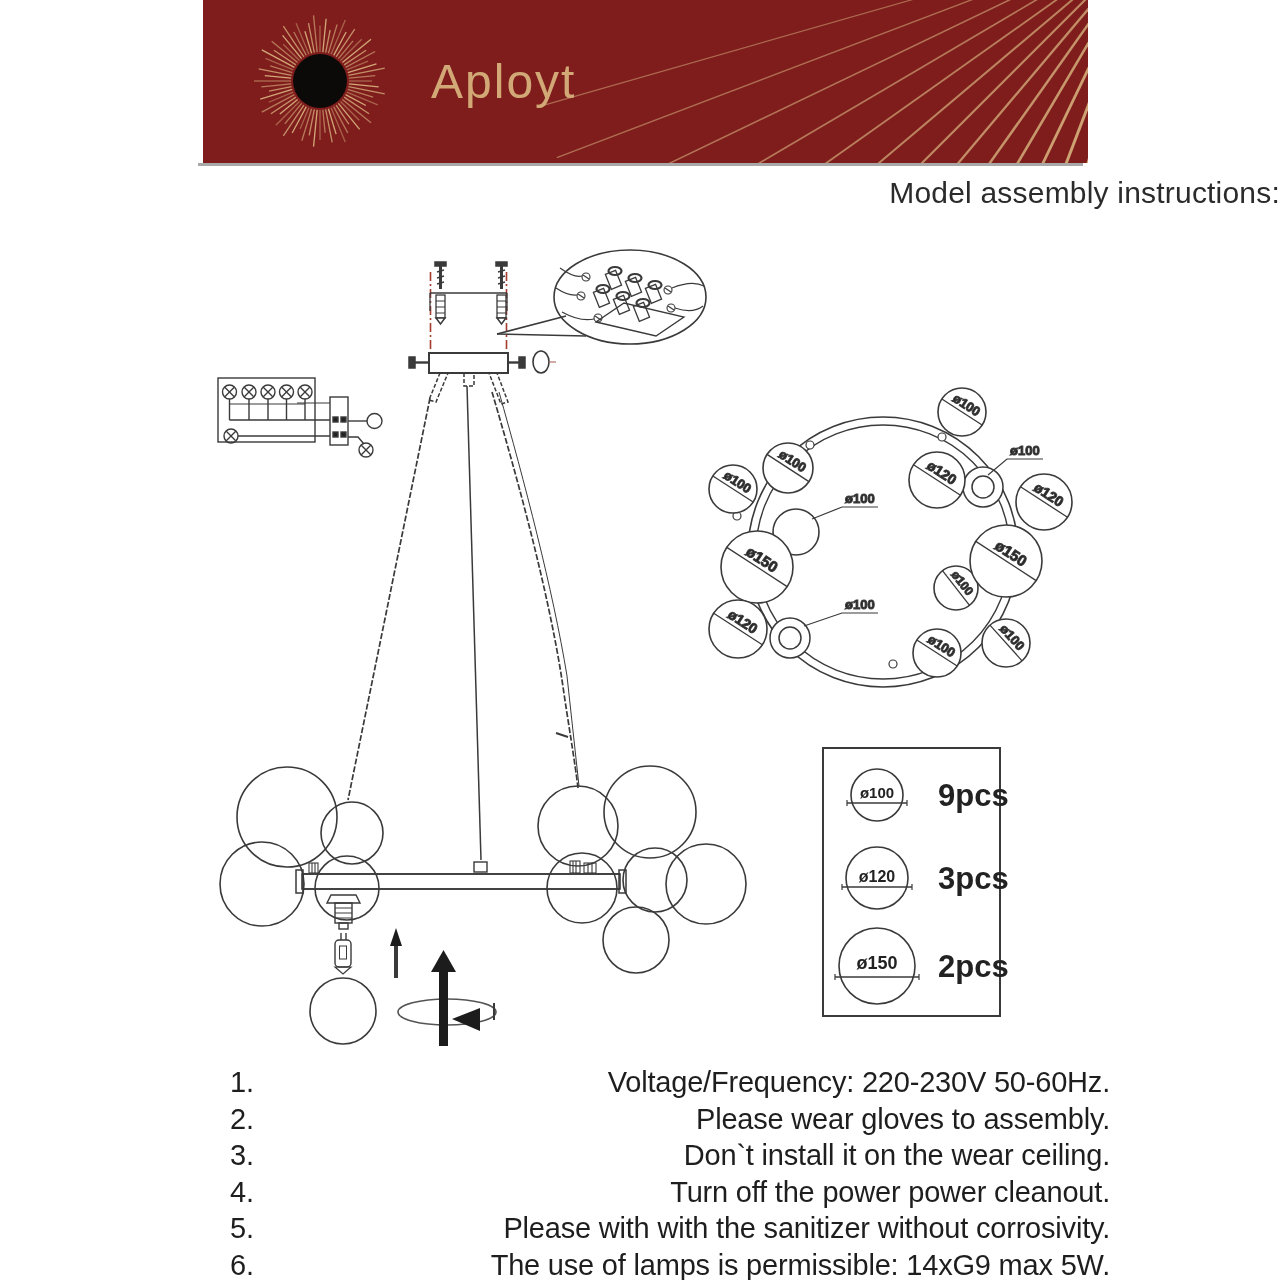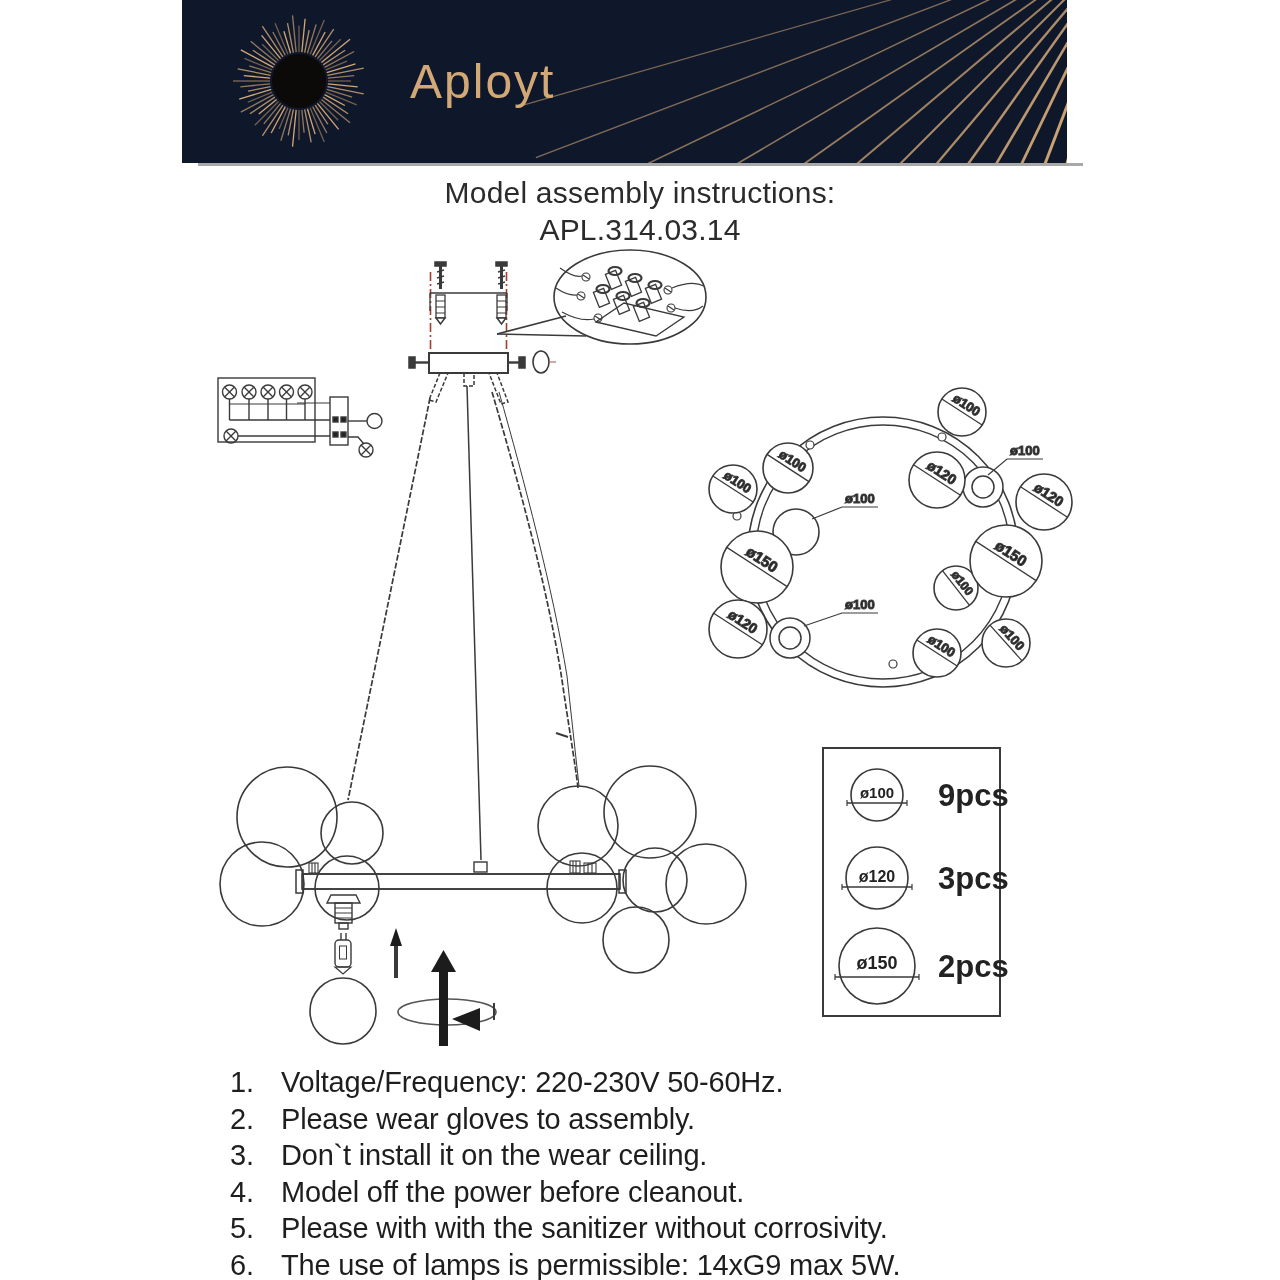--- a/index.html
+++ b/index.html
@@ -2,46 +2,46 @@
 <html><head>
 <meta charset="utf-8">
 <style>
   html,body{margin:0;padding:0;}
   body{
     width:1280px;height:1280px;position:relative;overflow:hidden;
     background:#ffffff;
     font-family:"Liberation Sans", sans-serif;
   }
   .hdr{
-    position:absolute;left:182px;top:0;width:885px;height:163px;
-    background:#0f172a;overflow:hidden;
+    position:absolute;left:203px;top:0;width:885px;height:163px;
+    background:#7f1d1d;overflow:hidden;
   }
   .hdr-underline{
     position:absolute;left:198px;top:163px;width:885px;height:3px;
     background:#a8a8a8;
   }
   .brand{
     position:absolute;left:228px;top:54px;
     font-size:48px;font-weight:400;letter-spacing:2px;
     color:#d2a877;
   }
   .hdr-svg{position:absolute;left:0;top:0;}
   .title-block{
     position:absolute;left:0;top:174px;width:1280px;
-    text-align:center;color:#2b2b2b;
+    text-align:right;color:#2b2b2b;
     font-size:30px;line-height:37px;font-weight:500;letter-spacing:0.2px;
   }
   .art{position:absolute;left:0;top:0;}
   .instructions{
     position:absolute;left:230px;top:1064px;width:880px;
     color:#1e1e1e;font-size:29px;line-height:36.6px;letter-spacing:-0.2px;
   }
   .instr-row{display:flex;}
   .instr-num{width:51px;flex:none;}
-  .instr-text{flex:1;}
+  .instr-text{flex:1;text-align:right;}
   svg text{font-family:"Liberation Sans", sans-serif;}
 </style>
 </head>
 <body>
 
 <div class="hdr">
   <svg class="hdr-svg" width="885" height="163" viewBox="0 0 885 163">
     <g id="sunburst">
         <line x1="146" y1="81" x2="169" y2="81" stroke="#d2a877" stroke-width="1.3" opacity="0.50"></line>
         <line x1="145.8603570734937" y1="83.84249706955725" x2="175.71589887365963" y2="86.78301127944408" stroke="#d2a877" stroke-width="1.3" opacity="1.00"></line>
@@ -124,21 +124,20 @@
         <line x1="952" y1="-70" x2="353.84388777664753" y2="157.61648756152124" stroke="#d2a877" stroke-width="1.36" opacity="0.59"></line>
         <line x1="952" y1="-70" x2="336.792514599476" y2="106.40790772287977" stroke="#d2a877" stroke-width="1.20" opacity="0.55"></line>
       </g>
   </svg>
   <span class="brand">Aployt</span>
 </div>
 <div class="hdr-underline"></div>
 
 <div class="title-block">
   <div>Model assembly instructions:</div>
-  <div>APL.314.03.14</div>
 </div>
 
 <svg id="art" class="art" width="1280" height="1280" viewBox="0 0 1280 1280">
   <defs>
     <g id="lampsym">
       <circle r="7" fill="none" stroke="#3a3a3a" stroke-width="1.4"></circle>
       <line x1="-4.7" y1="-4.7" x2="4.7" y2="4.7" stroke="#3a3a3a" stroke-width="1.3"></line>
       <line x1="4.7" y1="-4.7" x2="-4.7" y2="4.7" stroke="#3a3a3a" stroke-width="1.3"></line>
     </g>
   </defs>
@@ -474,21 +473,21 @@
   <div class="instr-row">
     <span class="instr-num">2.</span>
     <span class="instr-text">Please wear gloves to assembly.</span>
   </div>
   <div class="instr-row">
     <span class="instr-num">3.</span>
     <span class="instr-text">Don`t install it on the wear ceiling.</span>
   </div>
   <div class="instr-row">
     <span class="instr-num">4.</span>
-    <span class="instr-text">Model off the power before cleanout.</span>
+    <span class="instr-text">Turn off the power power cleanout.</span>
   </div>
   <div class="instr-row">
     <span class="instr-num">5.</span>
     <span class="instr-text">Please with with the sanitizer without corrosivity.</span>
   </div>
   <div class="instr-row">
     <span class="instr-num">6.</span>
     <span class="instr-text">The use of lamps is permissible: 14xG9 max 5W.</span>
   </div>
 </div>

